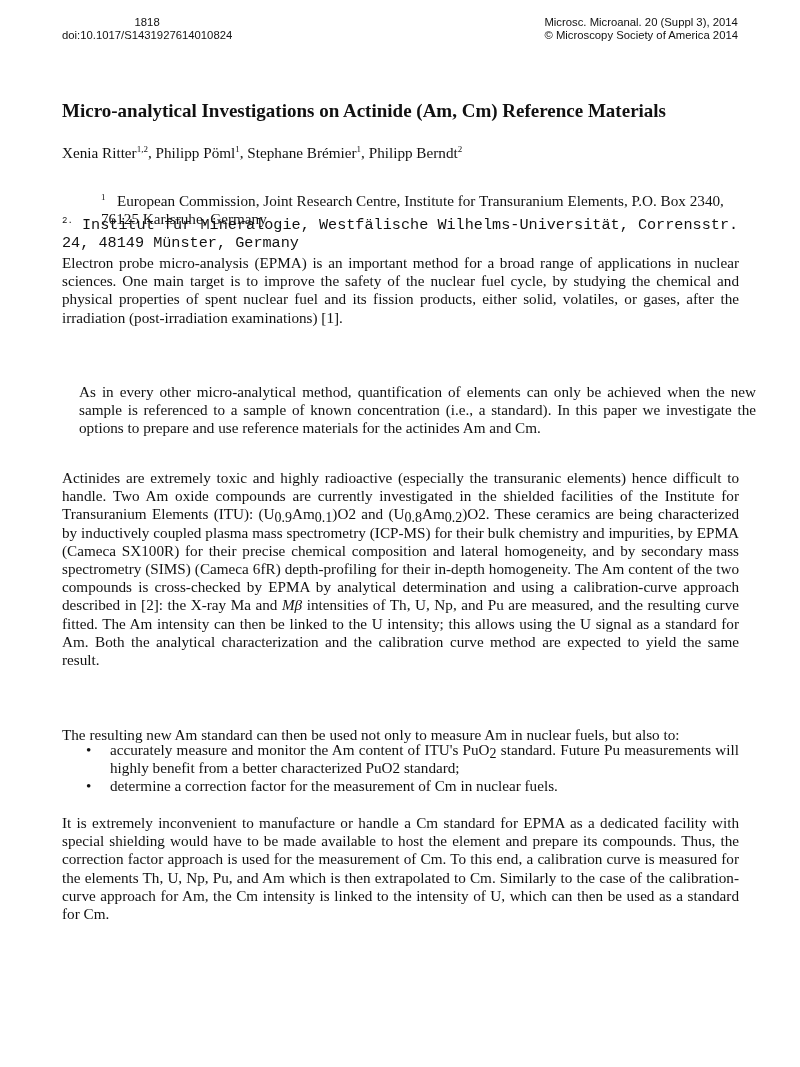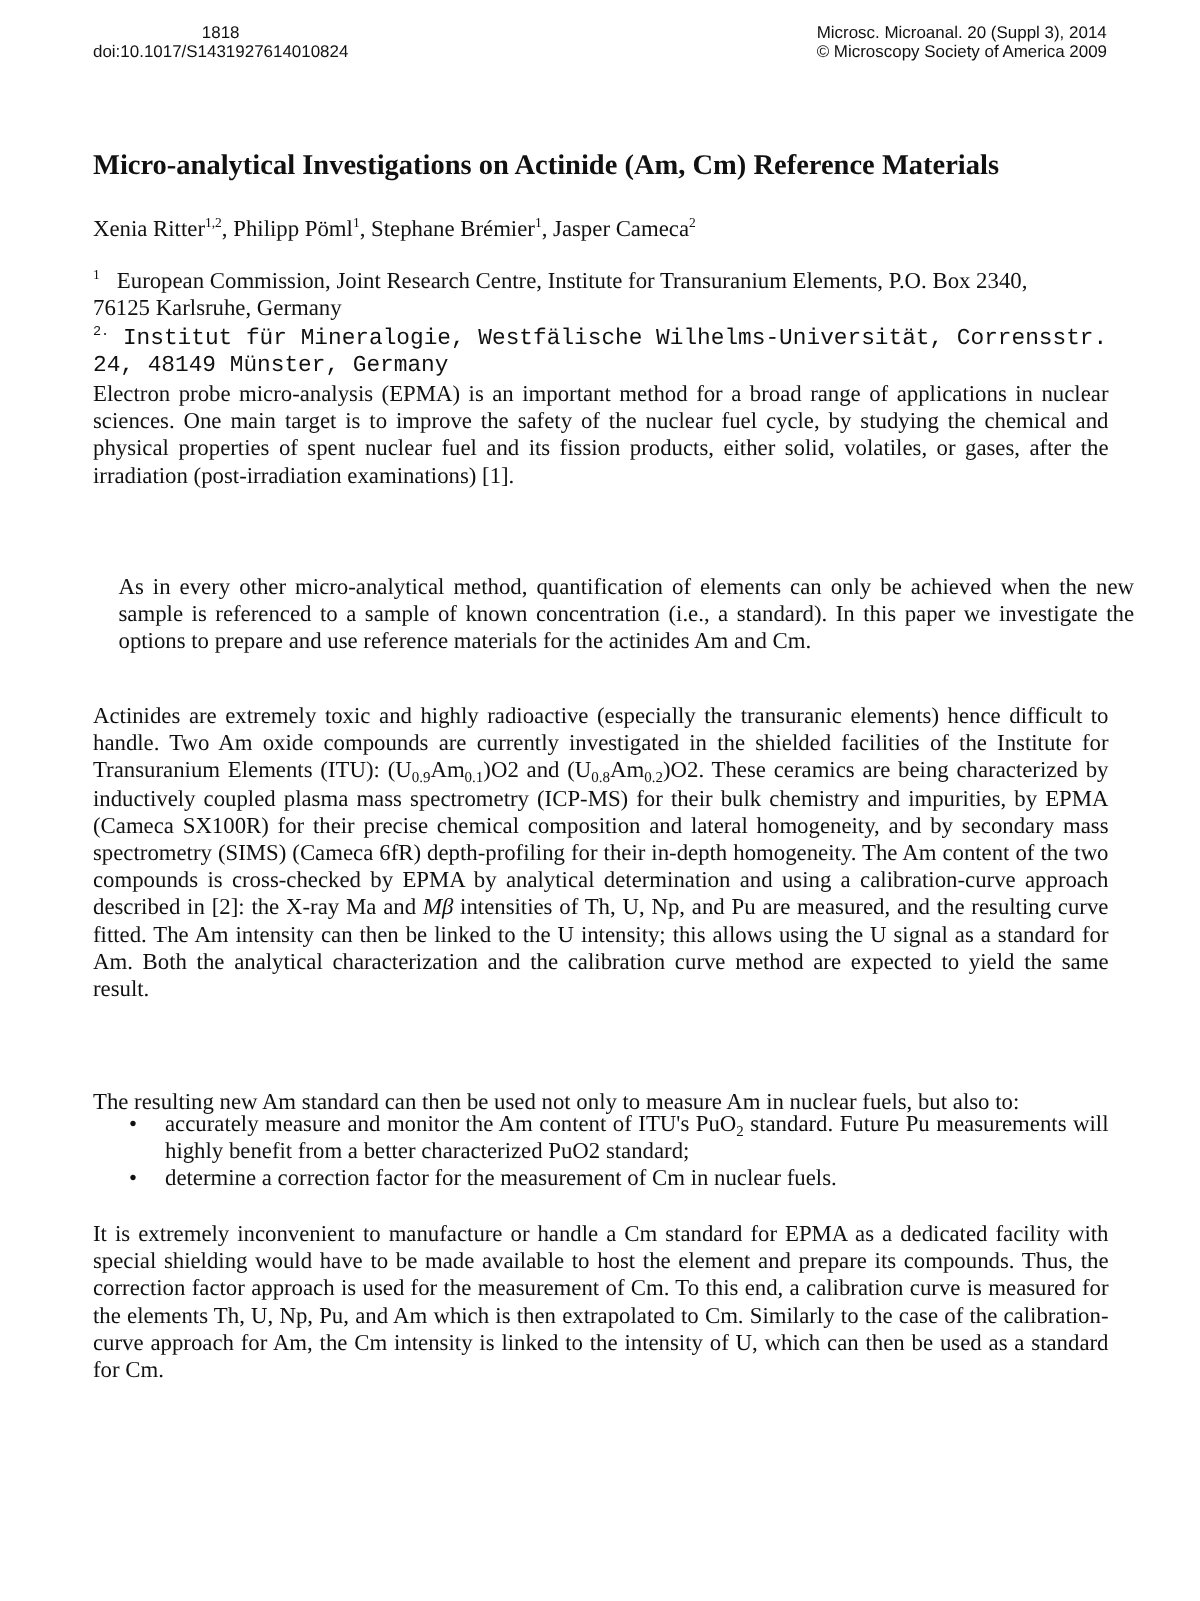--- a/index.html
+++ b/index.html
@@ -4,50 +4,50 @@
 <style>
   html, body { margin: 0; padding: 0; background: #ffffff; }
   body { width: 800px; height: 1067px; position: relative; overflow: hidden; color: #111; }
   .hdr { position: absolute; top: 16px; font-family: "Liberation Sans", sans-serif; font-size: 11.3px; line-height: 13px; }
   .hdr.left { left: 62px; text-align: center; }
   .hdr.right { right: 62px; text-align: left; }
   .page { position: absolute; left: 62px; width: 677px; top: 0; font-family: "Liberation Serif", serif; font-size: 15.2px; line-height: 18.2px; }
   .title { position: absolute; top: 102px; left: 0; font-weight: bold; font-size: 19px; white-space: nowrap; }
   .authors { position: absolute; top: 144px; left: 0; white-space: nowrap; }
   sup { font-size: 9px; line-height: 0; vertical-align: 6px; }
-  sub { font-size: 10px; line-height: 0; vertical-align: -3px; }
+  sub { font-size: 14px; line-height: 0; vertical-align: -3px; }
   .aff { position: absolute; left: 0; width: 677px; }
   .para { position: absolute; left: 0; width: 677px; text-align: justify; }
   ul.bullets { position: absolute; left: 0; width: 677px; margin: 0; padding: 0; list-style: none; }
   ul.bullets li { position: relative; padding-left: 48px; text-align: justify; }
   ul.bullets li .dot { position: absolute; left: 24px; top: 0; }
 </style>
 </head>
 <body>
 
 <div class="hdr left">
   <div>1818</div>
   <div>doi:10.1017/S1431927614010824</div>
 </div>
 <div class="hdr right">
   <div>Microsc. Microanal. 20 (Suppl 3), 2014</div>
-  <div>© Microscopy Society of America 2009</div>
+  <div>© Microscopy Society of America 2014</div>
 </div>
 
 <div class="page">
   <div class="title">Micro-analytical Investigations on Actinide (Am, Cm) Reference Materials</div>
 
   <div class="authors">
     <span>Xenia Ritter</span><sup>1,2</sup><span>, </span>
     <span>Philipp Pöml</span><sup>1</sup><span>, </span>
     <span>Stephane Brémier</span><sup>1</sup><span>, </span>
-    <span>Jasper Cameca</span><sup>2</sup>
+    <span>Philipp Berndt</span><sup>2</sup>
   </div>
 
-  <div class="aff" style="top:179px;">
+  <div class="aff" style="top:192px;margin-left:39px;">
     <div><sup>1</sup>&nbsp;&nbsp;&nbsp;<span>European Commission, Joint Research Centre, Institute for Transuranium Elements, P.O. Box 2340,</span></div>
     <div>76125 Karlsruhe, Germany</div>
   </div>
   <div class="aff" style="top:216px;font-family:Liberation Mono, monospace;">
     <sup>2.</sup> <span>Institut für Mineralogie, Westfälische Wilhelms-Universität, Corrensstr. 24, 48149 Münster, Germany</span>
   </div>
 
   <p class="para" style="top:254px; margin:0;">Electron probe micro-analysis (EPMA) is an important method for a broad range of applications in nuclear sciences. One main target is to improve the safety of the nuclear fuel cycle, by studying the chemical and physical properties of spent nuclear fuel and its fission products, either solid, volatiles, or gases, after the irradiation (post-irradiation examinations) [1].</p>
 
   <p class="para" style="top:366px; margin:17px;">As in every other micro-analytical method, quantification of elements can only be achieved when the new sample is referenced to a sample of known concentration (i.e., a standard). In this paper we investigate the options to prepare and use reference materials for the actinides Am and Cm.</p>

